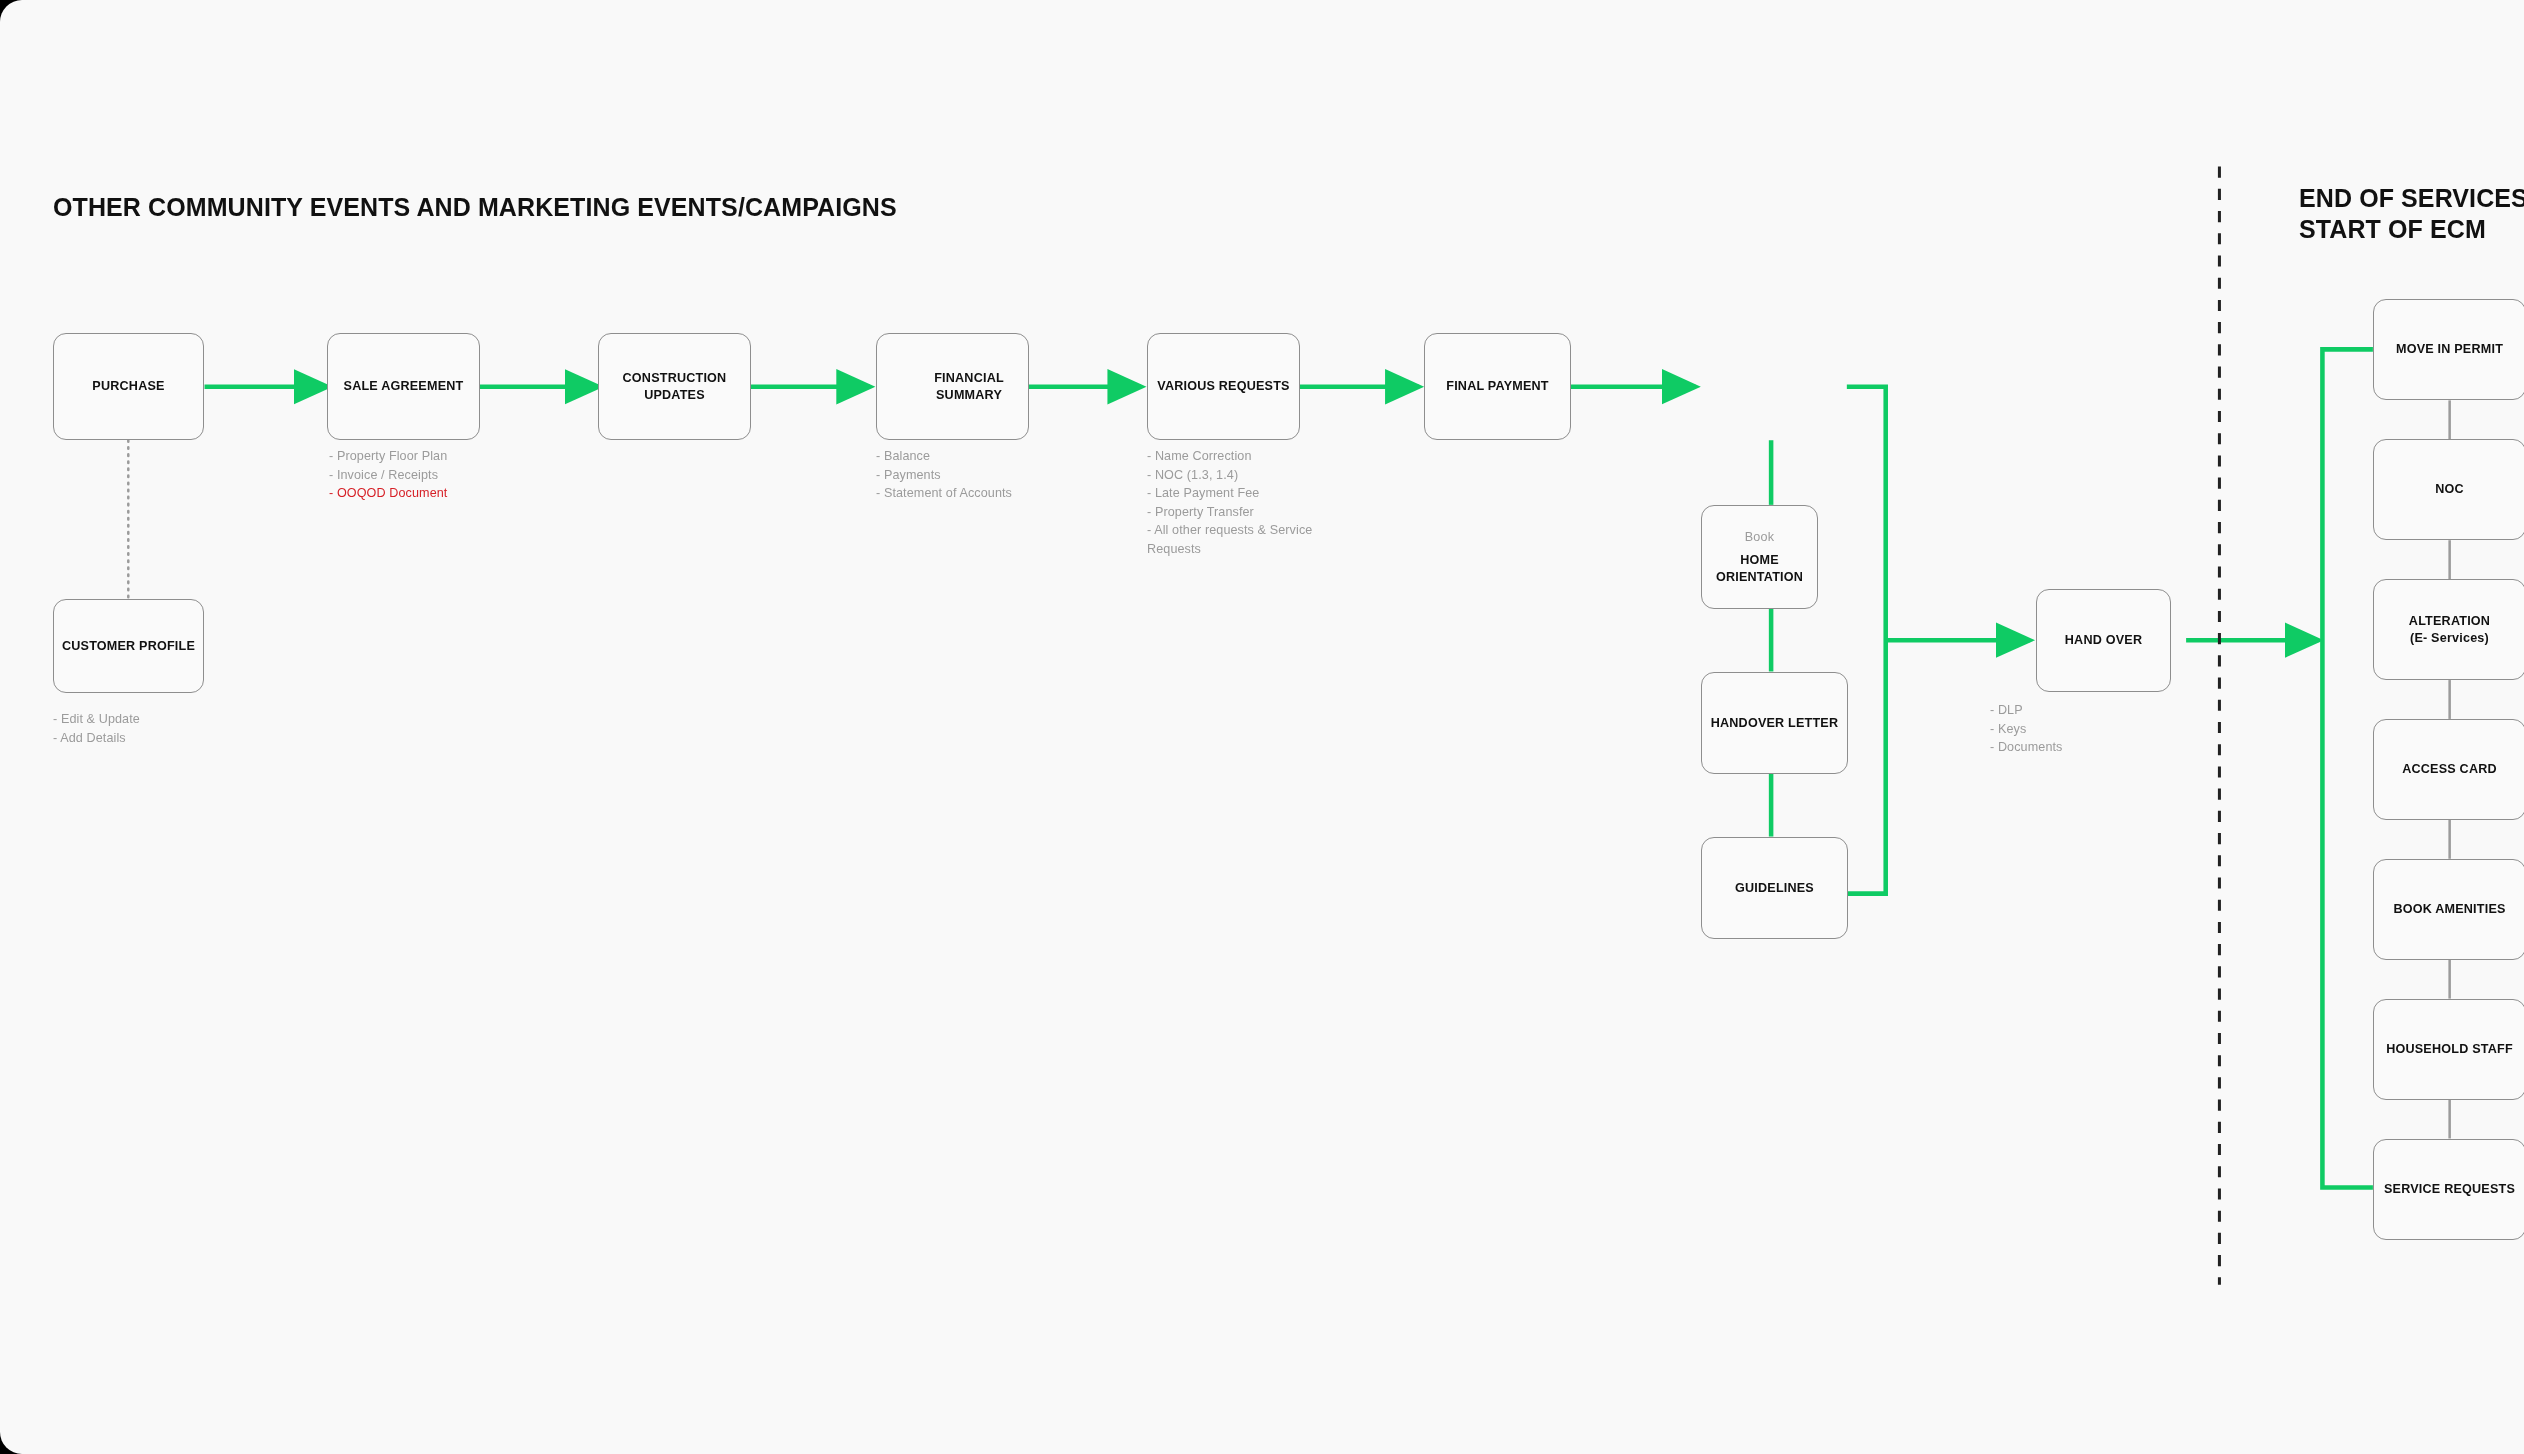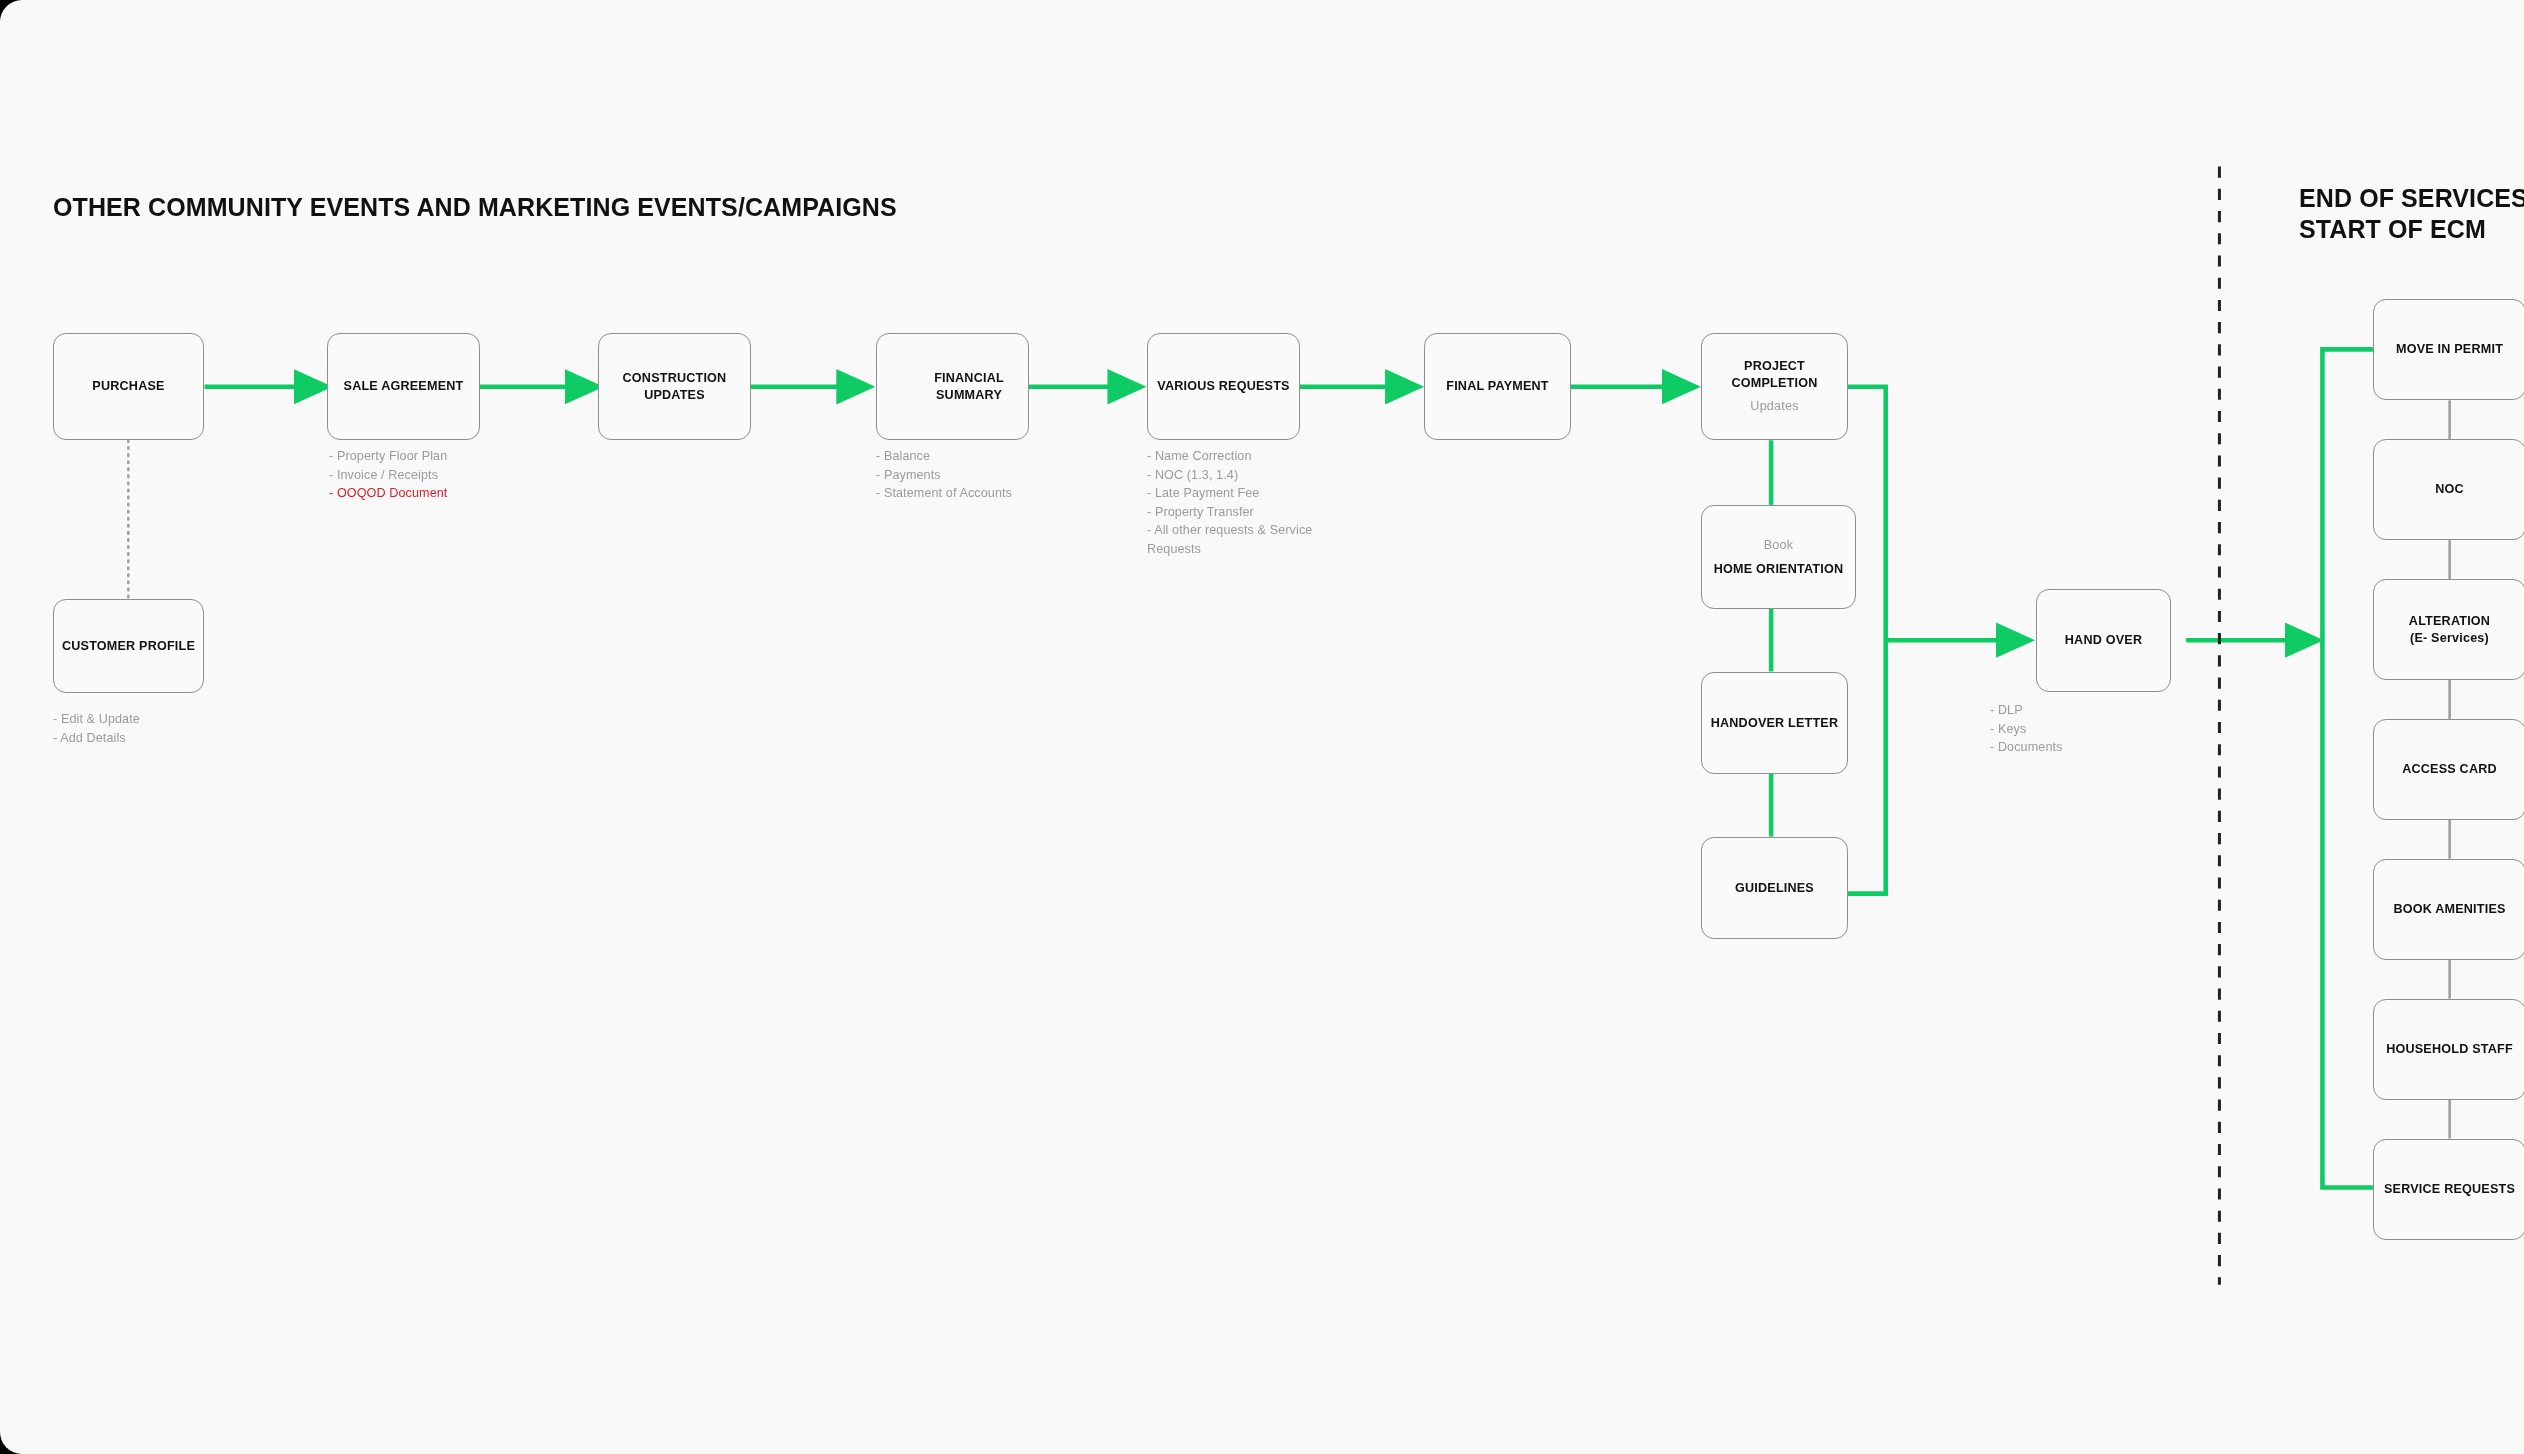--- a/index.html
+++ b/index.html
@@ -165,30 +165,26 @@
   </div>
 
   <div class="node" style="left:1147px; top:333px; width:153px; height:107px;">
     <div class="t">VARIOUS REQUESTS</div>
   </div>
 
   <div class="node" style="left:1424px; top:333px; width:147px; height:107px;">
     <div class="t">FINAL PAYMENT</div>
   </div>
 
-  <div class="node" style="left:1701px; top:333px; width:147px; height:107px;">
-    <div class="t">PROJECT COMPLETION</div>
-    <div class="sub">Updates</div>
-  </div>
 
   <div class="node" style="left:53px; top:599px; width:151px; height:94px;">
     <div class="t">CUSTOMER PROFILE</div>
   </div>
 
-  <div class="node" style="left:1701px; top:505px; width:155px; height:104px;">
+  <div class="node" style="left:1701px; top:505px; width:117px; height:104px;">
     <div class="pre">Book</div>
     <div class="t">HOME ORIENTATION</div>
   </div>
 
   <div class="node" style="left:1701px; top:672px; width:147px; height:102px;">
     <div class="t">HANDOVER LETTER</div>
   </div>
 
   <div class="node" style="left:1701px; top:837px; width:147px; height:102px;align-items:center;">
     <div class="t">GUIDELINES</div>

